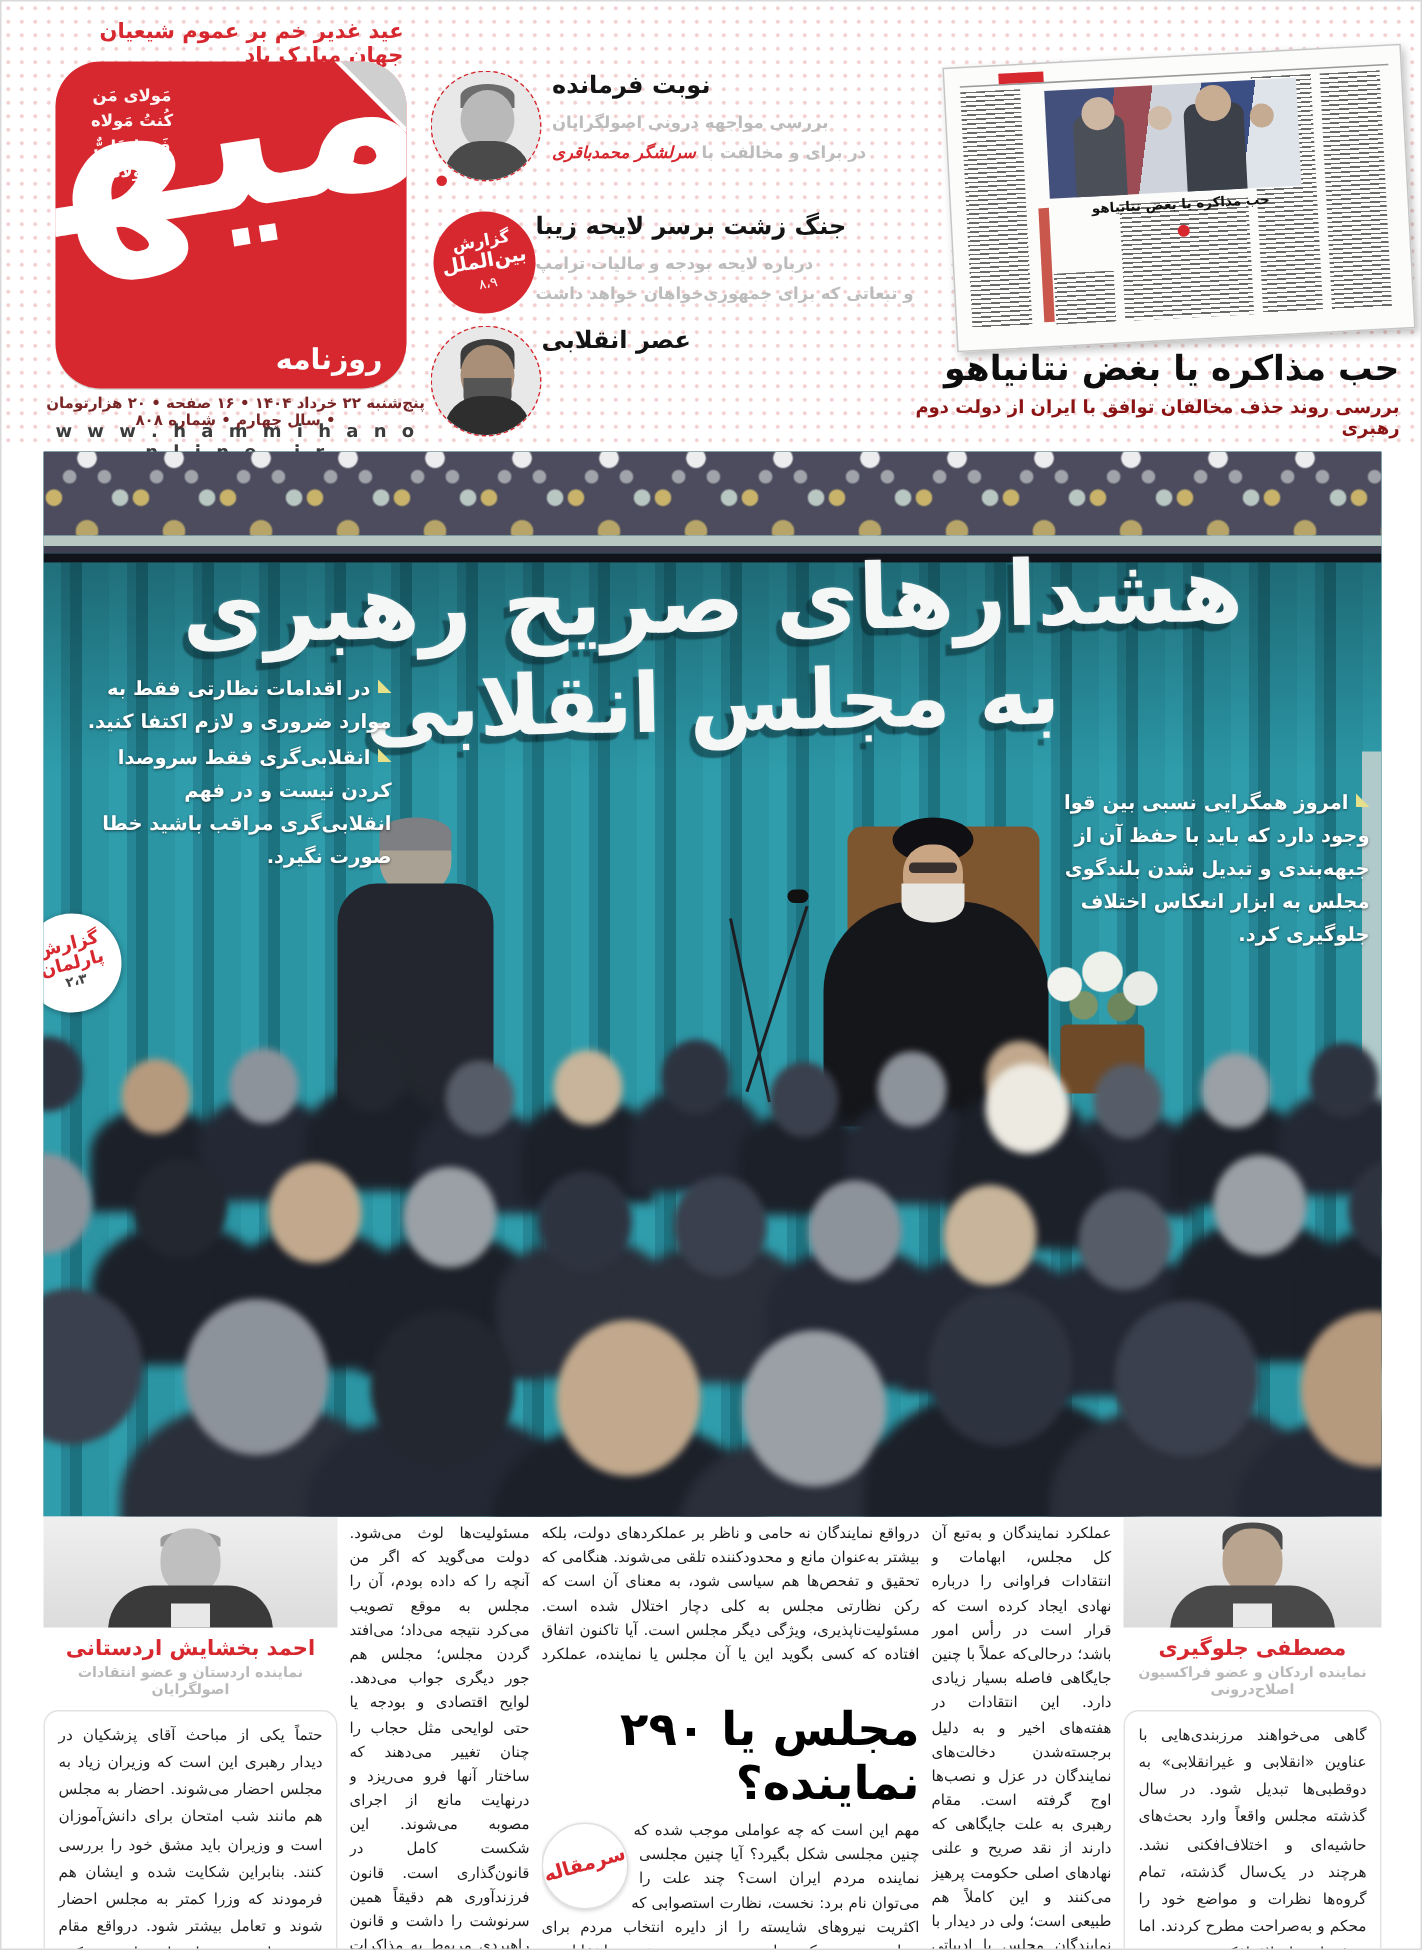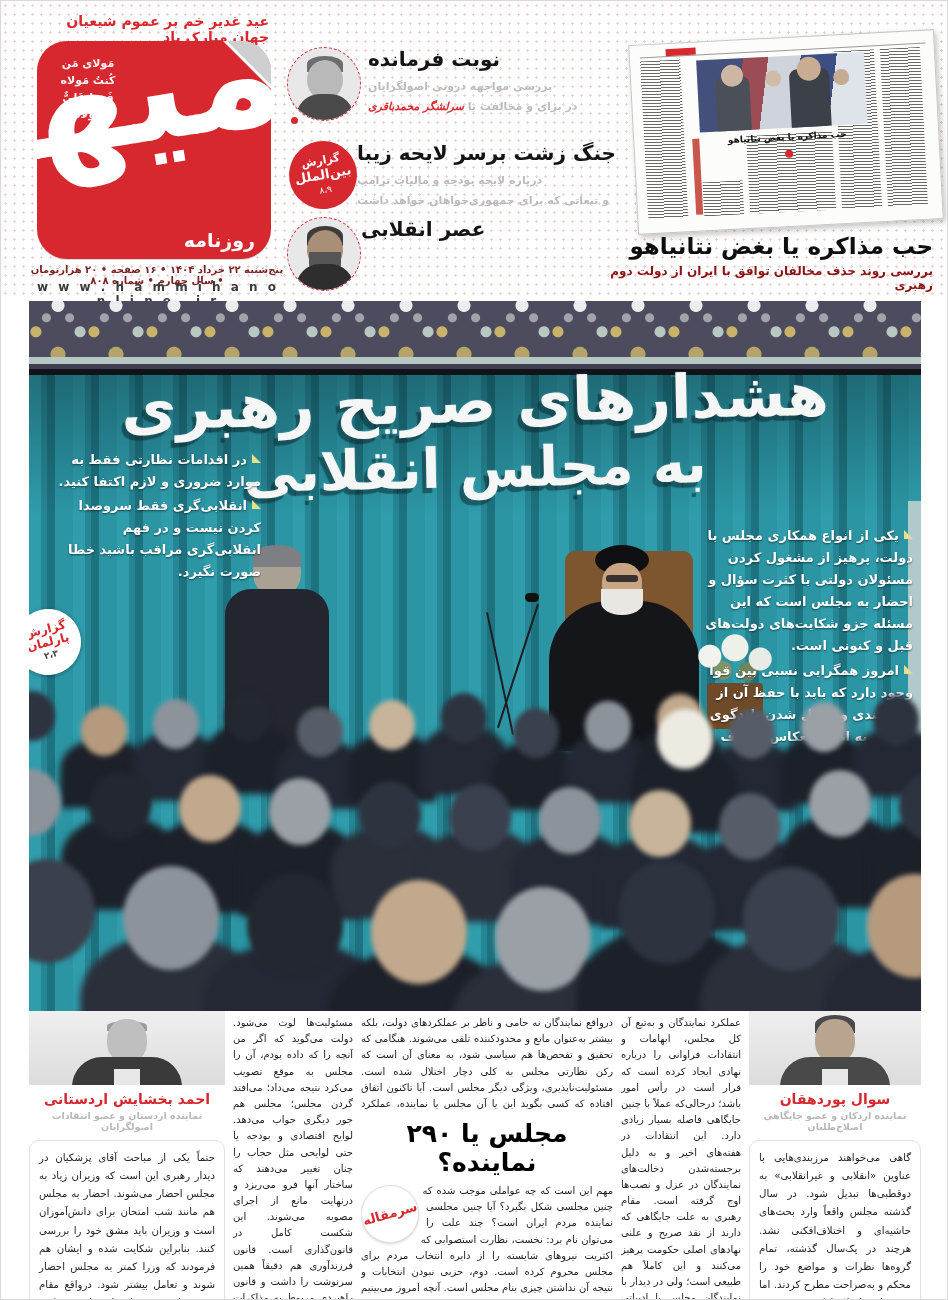--- a/index.html
+++ b/index.html
@@ -31,21 +31,21 @@
   
   .story{position:absolute;display:flex;align-items:flex-start;}
   .story .pic{width:74px;height:74px;border-radius:50%;background:#e8e8e8;position:relative;
     border:1.6px dashed #d7282f;flex:0 0 auto;overflow:hidden;}
   .story .pic .head{position:absolute;left:19px;top:12px;width:36px;height:40px;border-radius:50%;background:#b9b9b9;}
   .story .pic .hair{position:absolute;left:19px;top:8px;width:36px;height:16px;border-radius:50% 50% 0 0;background:#6d6d6d;}
   .story .pic .body{position:absolute;left:8px;top:46px;width:58px;height:30px;border-radius:24px 24px 0 0;background:#4a4a4a;}
   .story .pic .beard{position:absolute;left:21px;top:34px;width:32px;height:22px;border-radius:0 0 45% 45%;background:#555;}
   .story .dot{position:absolute;left:6px;bottom:-4px;width:7px;height:7px;border-radius:50%;background:#d7282f;}
   .story .txt{direction:rtl;text-align:left;padding-right:12px;width:280px;}
-  .story h2{margin:0 0 6px 0;font-size:20px;color:#141414;}
+  .story h2{margin:0 0 6px 0;font-size:16px;color:#141414;}
   .story .sub{font-size:11px;color:#bcbcbc;font-weight:bold;line-height:1.8;}
   .story .sub .rd{color:#d7282f;font-style:italic;}
   .badge-circle{width:68px;height:68px;border-radius:50%;background:#d7282f;color:#fff;
     display:flex;flex-direction:column;align-items:center;justify-content:center;
     transform:rotate(-10deg);direction:rtl;flex:0 0 auto;line-height:1.15;}
   .badge-circle .b1{font-size:11px;font-weight:bold;}
   .badge-circle .b2{font-size:13px;font-weight:bold;}
   .badge-circle .b3{font-size:9px;margin-top:2px;}
   
   #thumb{position:absolute;right:10px;top:36px;width:306px;height:190px;background:#fcfcfb;
@@ -139,21 +139,21 @@
   .oped .name{margin-top:6px;text-align:center;color:#d7282f;font-weight:bold;font-size:14px;}
   .oped .role{margin-top:3px;text-align:center;color:#b9b9b9;font-size:9.5px;font-weight:bold;}
   .oped .box{margin-top:8px;border:1px solid #e2e2e2;border-radius:10px;padding:8px 9px;
     font-size:10.2px;line-height:1.78;text-align:justify;color:#222;height:182px;overflow:hidden;}
   
   #editorial{position:absolute;left:232px;top:1014px;width:508px;height:286px;direction:rtl;
     display:grid;grid-template-columns:120px 252px 120px;column-gap:8px;overflow:hidden;}
   .ed-col{font-size:10px;line-height:1.62;text-align:justify;color:#1b1b1b;overflow:hidden;height:286px;}
   .ed-center{display:flex;flex-direction:column;overflow:hidden;height:286px;}
   .ed-center .t{font-size:10px;line-height:1.62;text-align:justify;color:#1b1b1b;height:96px;overflow:hidden;}
-  .ed-center h1{margin:8px 0 6px 0;font-size:25px;text-align:center;color:#000;}
+  .ed-center h1{margin:24px 0 6px 0;font-size:31px;color:#000;}
   .ed-center .b{font-size:10px;line-height:1.62;text-align:justify;color:#1b1b1b;flex:1;overflow:hidden;}
   .stamp{float:left;width:58px;height:58px;border-radius:50%;border:1px solid #e0e0e0;
     box-shadow:0 1px 3px rgba(0,0,0,.18);background:#fff;margin:2px 8px 2px 0;
     display:flex;align-items:center;justify-content:center;shape-outside:circle(50%);}
   .stamp span{color:#d7282f;font-weight:bold;font-size:13px;transform:rotate(-16deg);}
 </style>
 </head>
 <body>
 
 <div id="page">
@@ -255,21 +255,20 @@
       <div class="l1">هشدارهای صریح رهبری</div>
       <div class="l2">به مجلس انقلابی</div>
     </div>
 
     <div id="quotes-left" class="quotes">
       <div class="q">در اقدامات نظارتی فقط به موارد ضروری و لازم اکتفا کنید.</div>
       <div class="q">انقلابی‌گری فقط سروصدا کردن نیست و در فهم انقلابی‌گری مراقب باشید خطا صورت نگیرد.</div>
     </div>
 
     <div id="quotes-right" class="quotes">
-      <div class="q">یکی از انواع همکاری مجلس با دولت، پرهیز از مشغول کردن مسئولان دولتی با کثرت سؤال و احضار به مجلس است که این مسئله جزو شکایت‌های دولت‌های قبل و کنونی است.</div>
       <div class="q">امروز همگرایی نسبی بین قوا وجود دارد که باید با حفظ آن از جبهه‌بندی و تبدیل شدن بلندگوی مجلس به ابزار انعکاس اختلاف جلوگیری کرد.</div>
     </div>
 
     <div id="parl-badge">
       <span class="b1">گزارش</span>
       <span class="b2">پارلمان</span>
       <span class="b3">۲،۳</span>
     </div>
 
     <div class="khamenei">
@@ -387,18 +386,18 @@
     <div class="ed-col">مسئولیت‌ها لوث می‌شود. دولت می‌گوید که اگر من آنچه را که داده بودم، آن را مجلس به موقع تصویب می‌کرد نتیجه می‌داد؛ می‌افتد گردن مجلس؛ مجلس هم جور دیگری جواب می‌دهد. لوایح اقتصادی و بودجه یا حتی لوایحی مثل حجاب را چنان تغییر می‌دهند که ساختار آنها فرو می‌ریزد و درنهایت مانع از اجرای مصوبه می‌شوند. این شکست کامل در قانون‌گذاری است. قانون فرزندآوری هم دقیقاً همین سرنوشت را داشت و قانون راهبردی مربوط به مذاکرات و قانون انتصابات، همه مملکت را در یک بن‌بست مدیریتی عمیق فروبرده است. تسلیم تعارض منافع شدن، دخالت در جزئیات کارشناسی و تغییر کلی دادن لوایح درحالی‌که هیچ صلاحیتی ندارند، از دیگر عوارض این مجلس است. این پدیده چنان غلبه یافته که رهبری نظام تذکر دادند: «مراقب باشید در فهم انقلابی‌گری خطا صورت نگیرد. انقلابی‌گری فقط سروصدا کردن نیست.»</div>
   </div>
 
   <div id="oped-right" class="oped">
     <div class="photo">
       <div class="hr" style="background:#4a4a4a;"></div>
         <div class="hd" style="background:#b9a58f;"></div>
       <div class="bd" style="background:#494949;"></div>
         <div class="sh2"></div>
     </div>
-    <div class="name">سوال پوردهقان</div>
-    <div class="role">نماینده اردکان و عضو جایگاهی اصلاح‌طلبان</div>
+    <div class="name">مصطفی جلوگیری</div>
+    <div class="role">نماینده اردکان و عضو فراکسیون اصلاح‌درونی</div>
     <div class="box">گاهی می‌خواهند مرزبندی‌هایی با عناوین «انقلابی و غیرانقلابی» به دوقطبی‌ها تبدیل شود. در سال گذشته مجلس واقعاً وارد بحث‌های حاشیه‌ای و اختلاف‌افکنی نشد. هرچند در یک‌سال گذشته، تمام گروه‌ها نظرات و مواضع خود را محکم و به‌صراحت مطرح کردند. اما حرف‌های اختلاف‌افکن به نسبت حرف‌های امیدآفرین بسیار کم بوده است. مجلس و نمایندگان به سمتی حرکت کردند که در این فضایی که از لحاظ اقتصادی شرایط نامناسب است، کمتر به حواشی بپردازند و بیشتر به آرامش جامعه بیفزایند. در سال جدید نیز نکات مقام معظم رهبری را در لیست صحبت‌های خود قرار می‌دهند.</div>
   </div>
 
 </div>
 
 </body></html>

